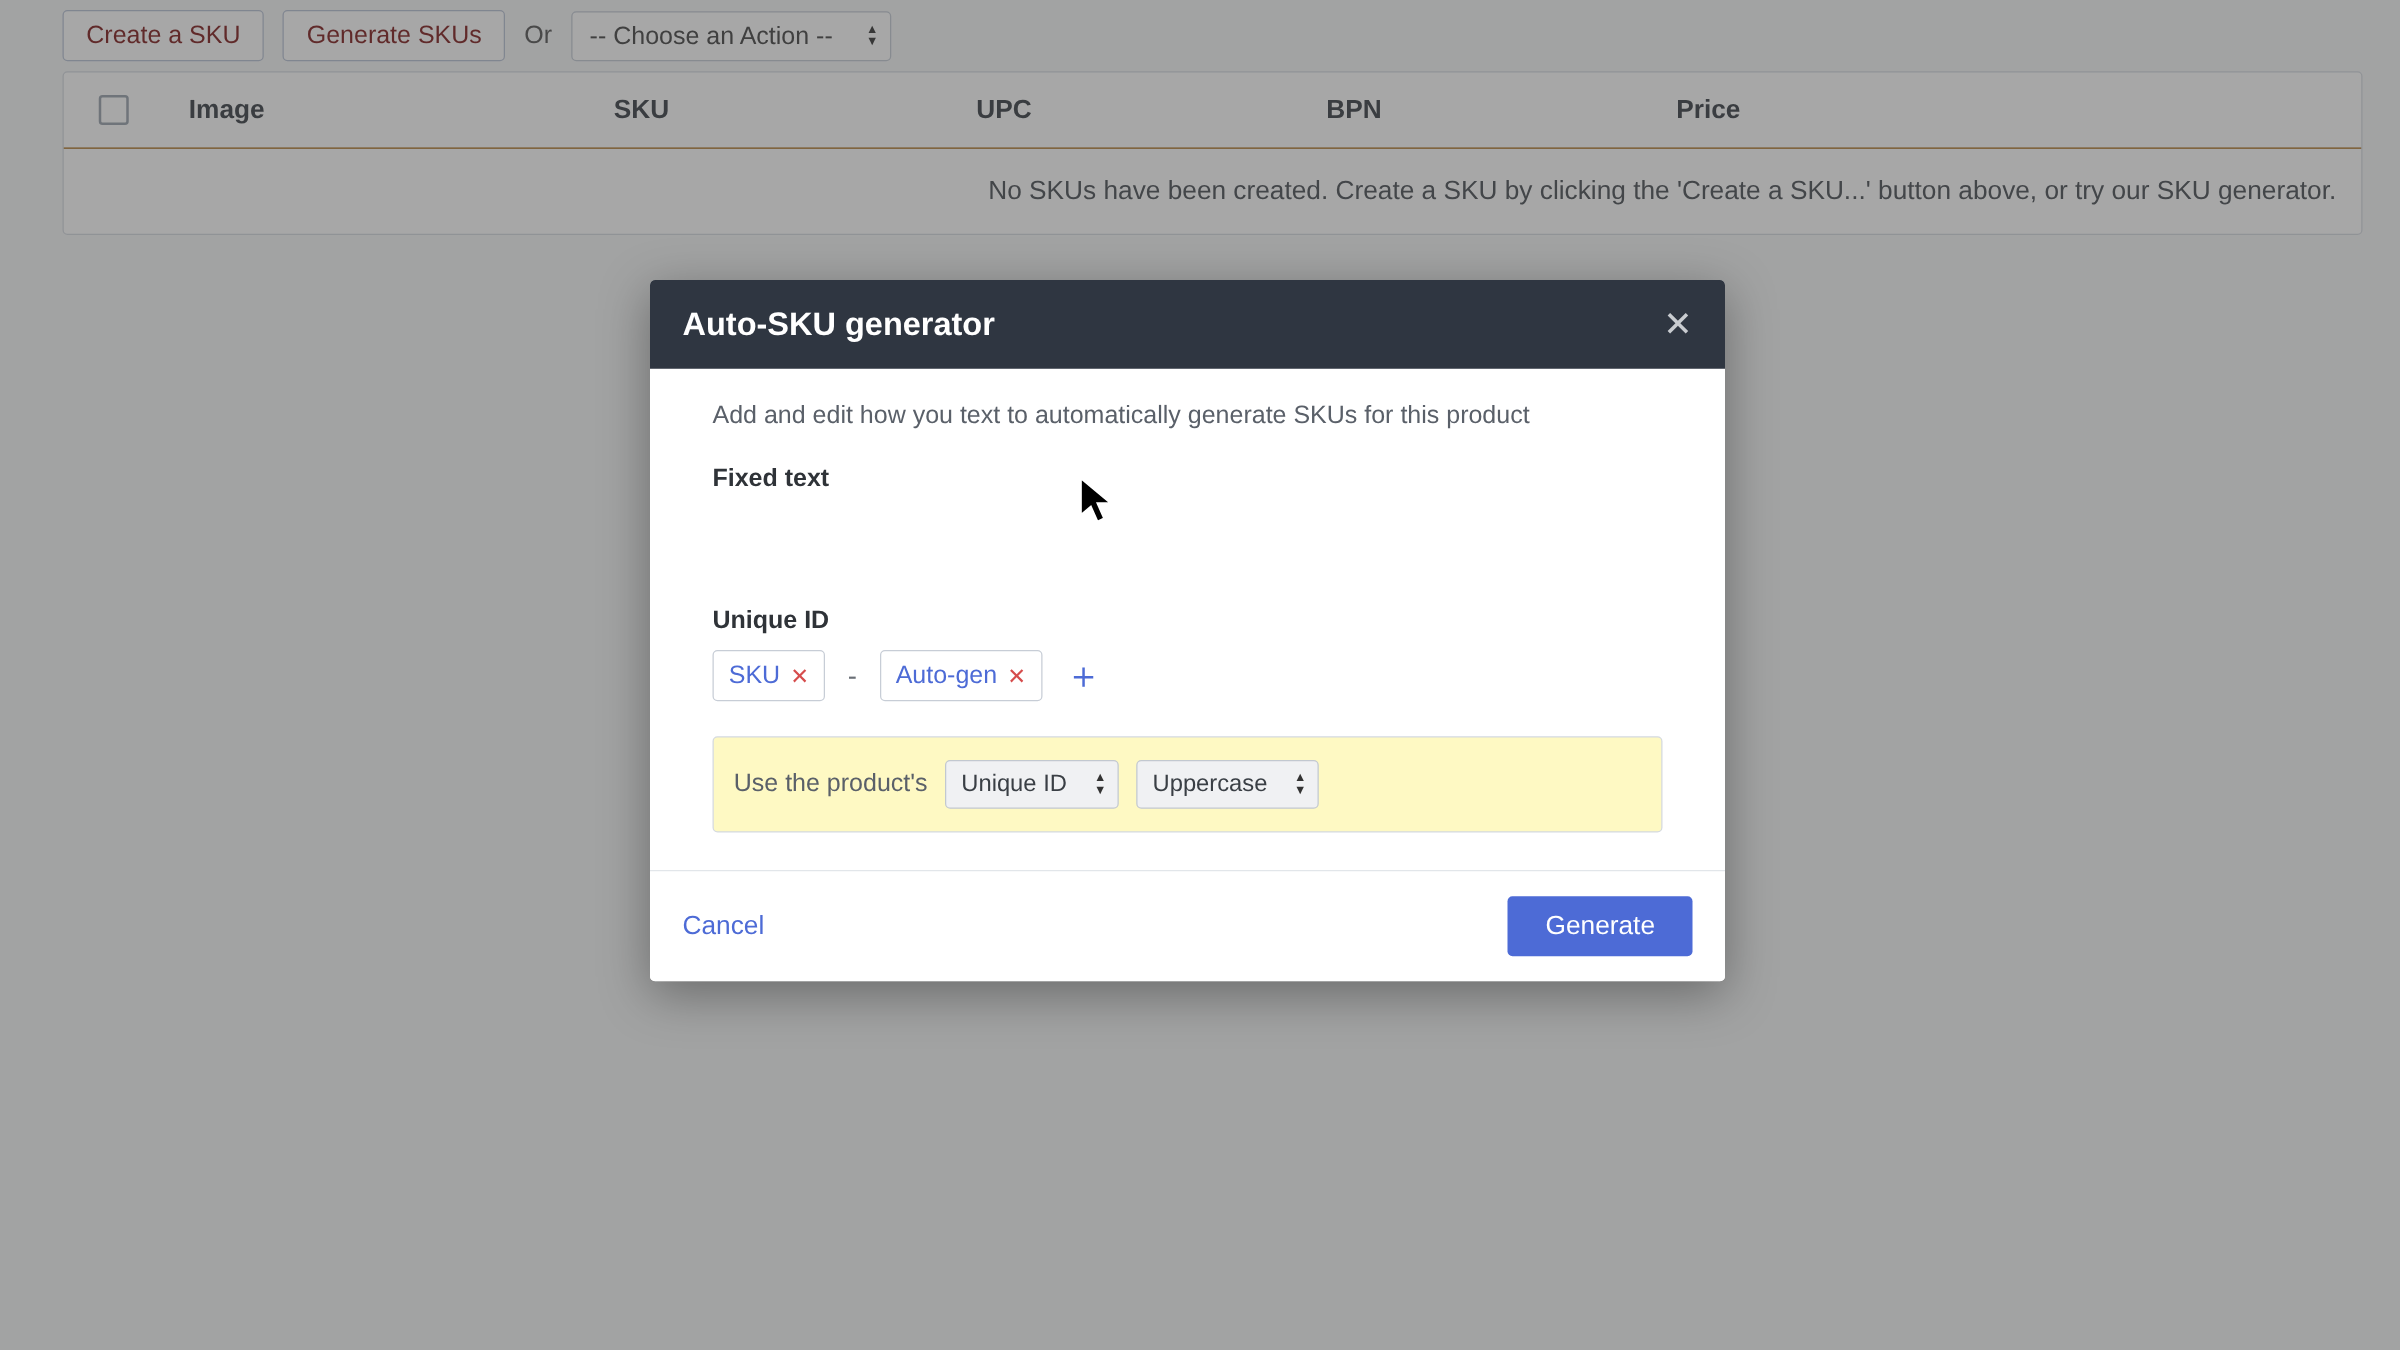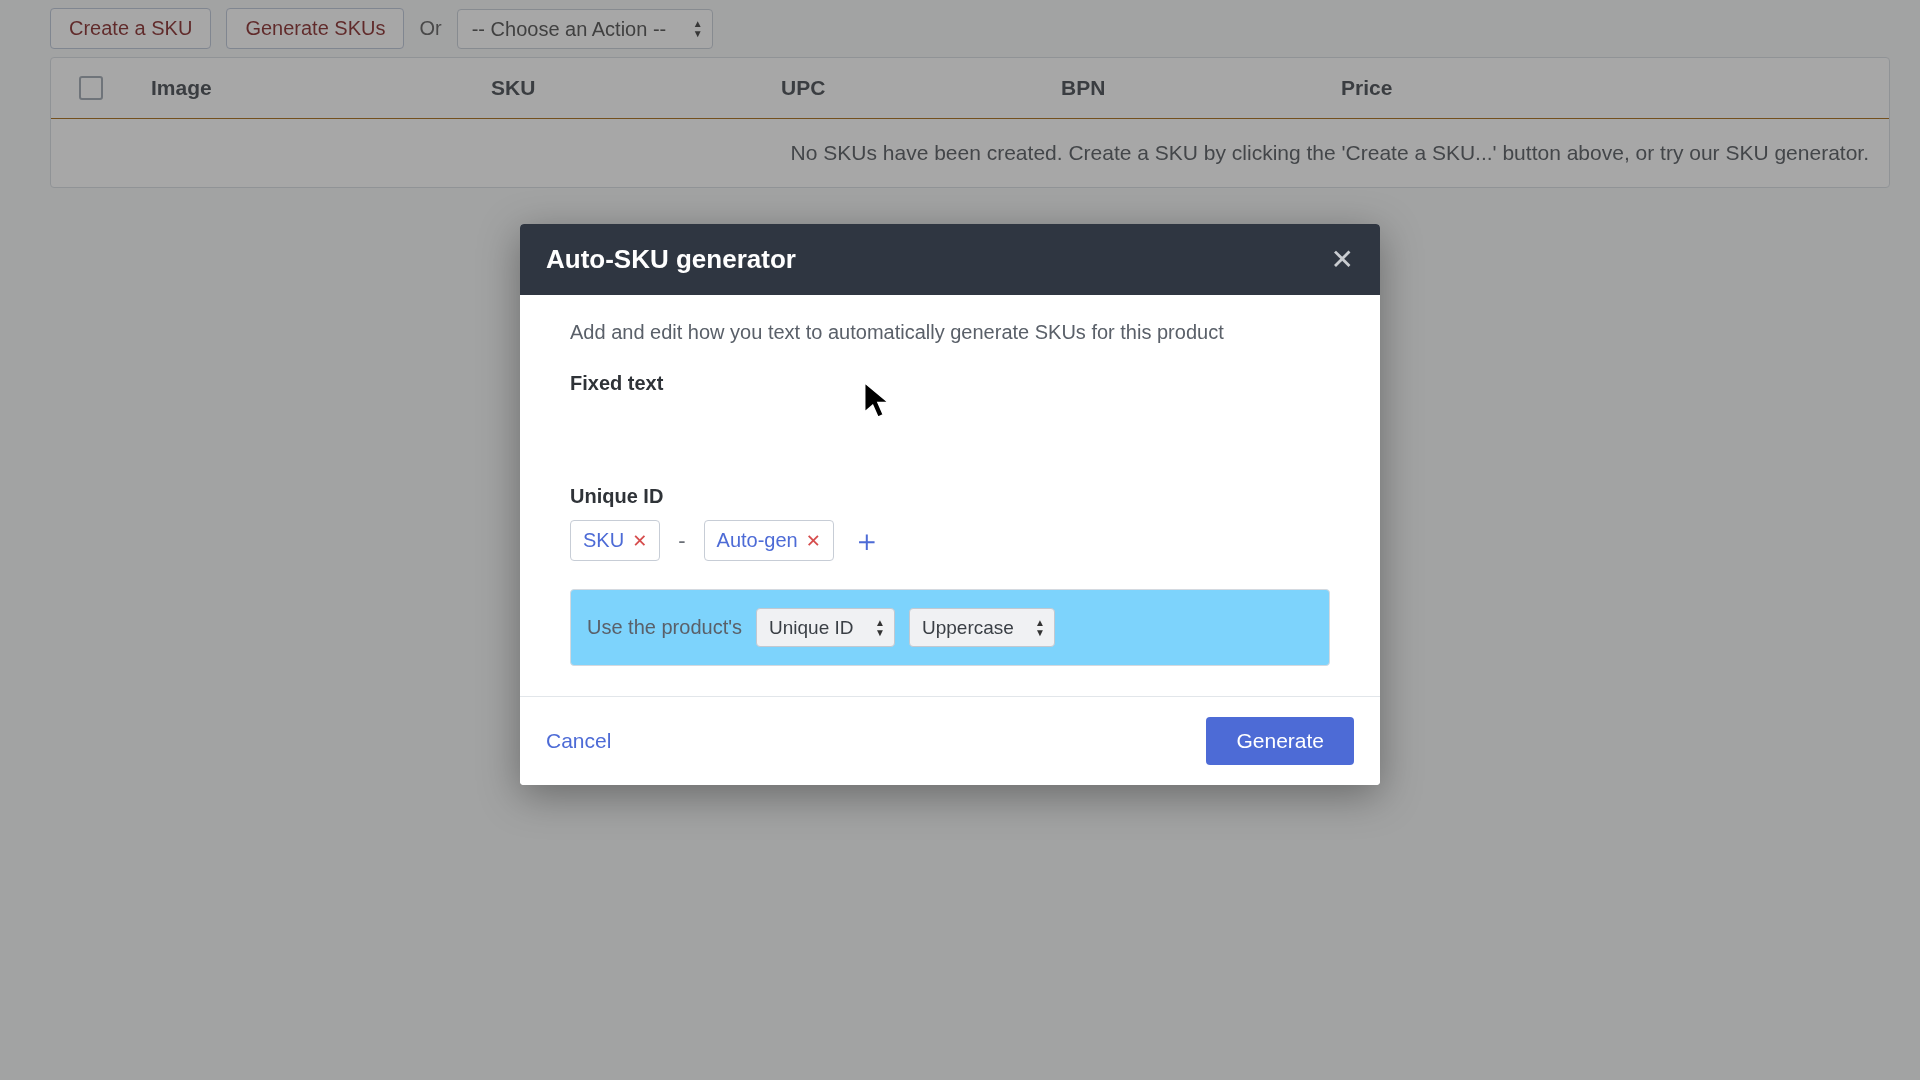--- a/index.html
+++ b/index.html
@@ -65,21 +65,21 @@
   .token {
     display: inline-flex; align-items: center; gap: 8px;
     border: 1px solid #c7cdd6; border-radius: 4px; padding: 8px 12px; font-size: 20px; color: #4d6bd6;
     background: #fff;
   }
   .token .x { color: #d64d4d; font-size: 18px; cursor: pointer; }
   .dash { color: #6a6f76; font-size: 22px; }
   .plus { color: #4d6bd6; font-size: 30px; font-weight: 400; cursor: pointer; line-height: 1; }
 
   .config-box {
-    margin-top: 28px; border: 1px solid #d4d9df; border-radius: 4px; background: #7dd3fc;
+    margin-top: 28px; border: 1px solid #d4d9df; border-radius: 4px; background: #fef9c3;
     padding: 18px 16px; display: flex; align-items: center; gap: 14px;
   }
   .config-text { color: #5a6069; font-size: 20px; }
   .mini-select-wrap { position: relative; display: inline-flex; align-items: center; }
   .mini-select {
     appearance: none; -webkit-appearance: none; background: #f0f1f3; border: 1px solid #c2c8d0;
     border-radius: 4px; padding: 8px 40px 8px 12px; font-size: 19px; color: #3a3f45; cursor: pointer;
   }
 
   .modal-footer {

